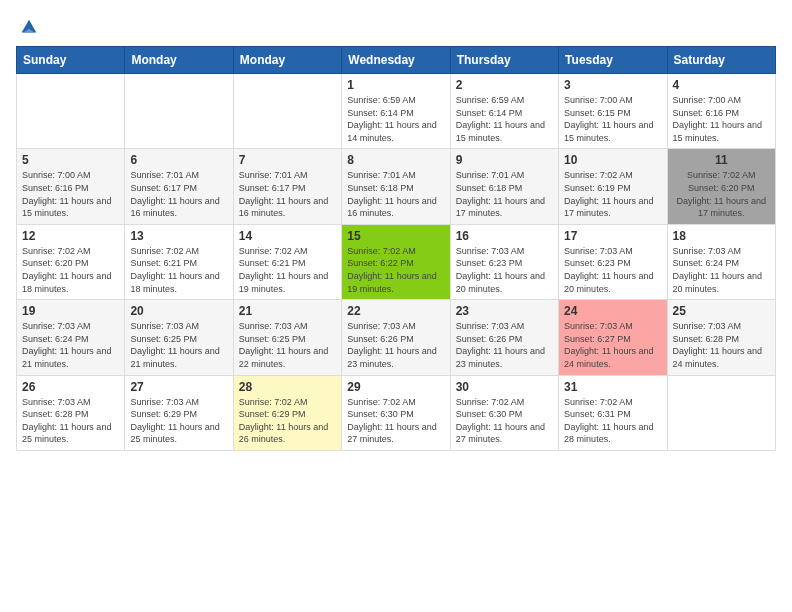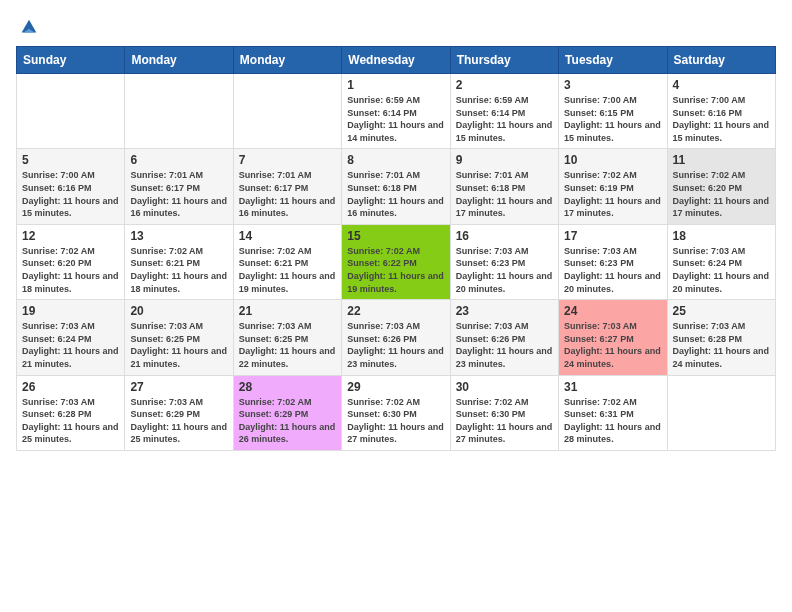--- a/index.html
+++ b/index.html
@@ -82,21 +82,20 @@
       font-size: 12px;
       font-weight: bold;
       color: #333;
       display: block;
       margin-bottom: 2px;
     }
     .day-info {
       font-size: 9px;
       color: #444;
       line-height: 1.4;
-      font-weight: bold;
     }
     .empty-cell {
       background: #fff !important;
     }
   </style>
 </head>
 <body>
 
 <div class="header">
   <div class="logo">
@@ -189,21 +188,21 @@
           <div class="day-info" style="white-space: pre-line;">Sunrise: 7:01 AM
 Sunset: 6:18 PM
 Daylight: 11 hours and 17 minutes.</div>
         </td>
         <td style="background: rgb(245, 245, 245);">
           <span class="day-number">10</span>
           <div class="day-info" style="white-space: pre-line;">Sunrise: 7:02 AM
 Sunset: 6:19 PM
 Daylight: 11 hours and 17 minutes.</div>
         </td>
-        <td style="background: #e5e5e5;">
+        <td style="background: #a3a3a3; text-align: center;">
           <span class="day-number">11</span>
           <div class="day-info" style="white-space: pre-line;">Sunrise: 7:02 AM
 Sunset: 6:20 PM
 Daylight: 11 hours and 17 minutes.</div>
         </td>
       </tr>
       <tr>
         <td style="background: rgb(255, 255, 255);">
           <span class="day-number">12</span>
           <div class="day-info" style="white-space: pre-line;">Sunrise: 7:02 AM
@@ -297,21 +296,21 @@
           <div class="day-info" style="white-space: pre-line;">Sunrise: 7:03 AM
 Sunset: 6:28 PM
 Daylight: 11 hours and 25 minutes.</div>
         </td>
         <td style="background: rgb(255, 255, 255);">
           <span class="day-number">27</span>
           <div class="day-info" style="white-space: pre-line;">Sunrise: 7:03 AM
 Sunset: 6:29 PM
 Daylight: 11 hours and 25 minutes.</div>
         </td>
-        <td style="background: #f0abfc;">
+        <td style="background: #fef9c3;">
           <span class="day-number">28</span>
           <div class="day-info" style="white-space: pre-line;">Sunrise: 7:02 AM
 Sunset: 6:29 PM
 Daylight: 11 hours and 26 minutes.</div>
         </td>
         <td style="background: rgb(255, 255, 255);">
           <span class="day-number">29</span>
           <div class="day-info" style="white-space: pre-line;">Sunrise: 7:02 AM
 Sunset: 6:30 PM
 Daylight: 11 hours and 27 minutes.</div>

